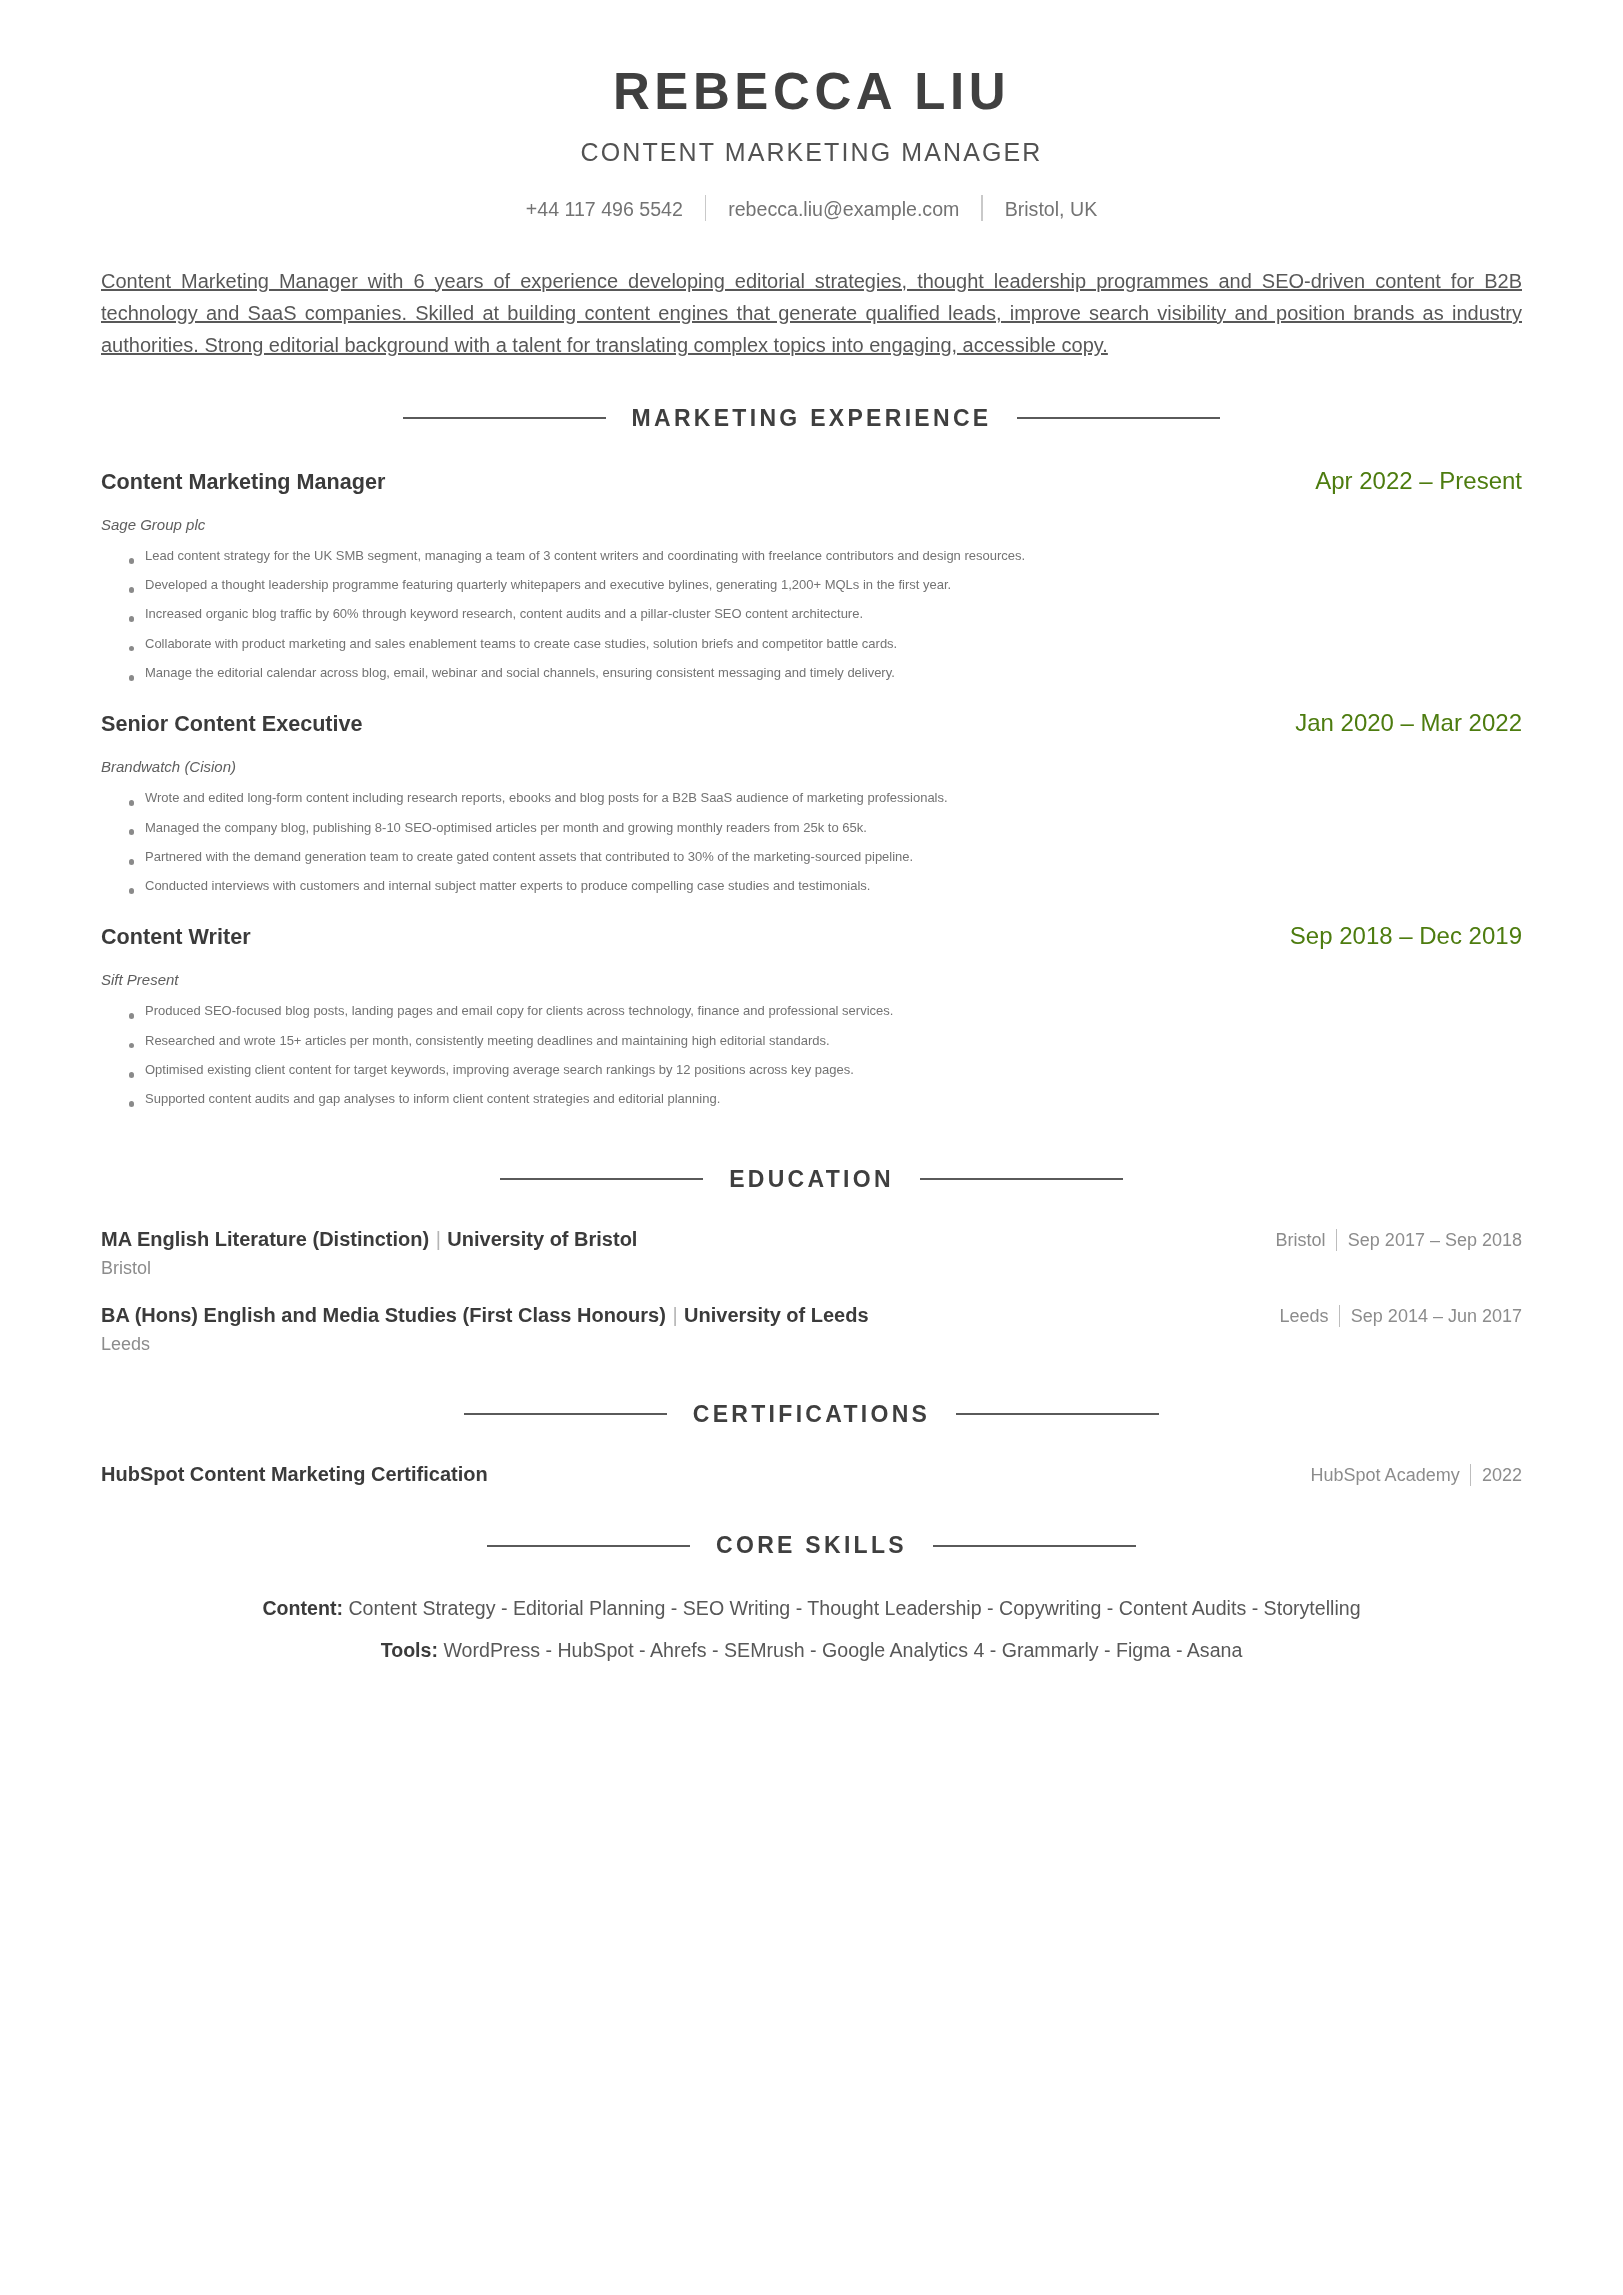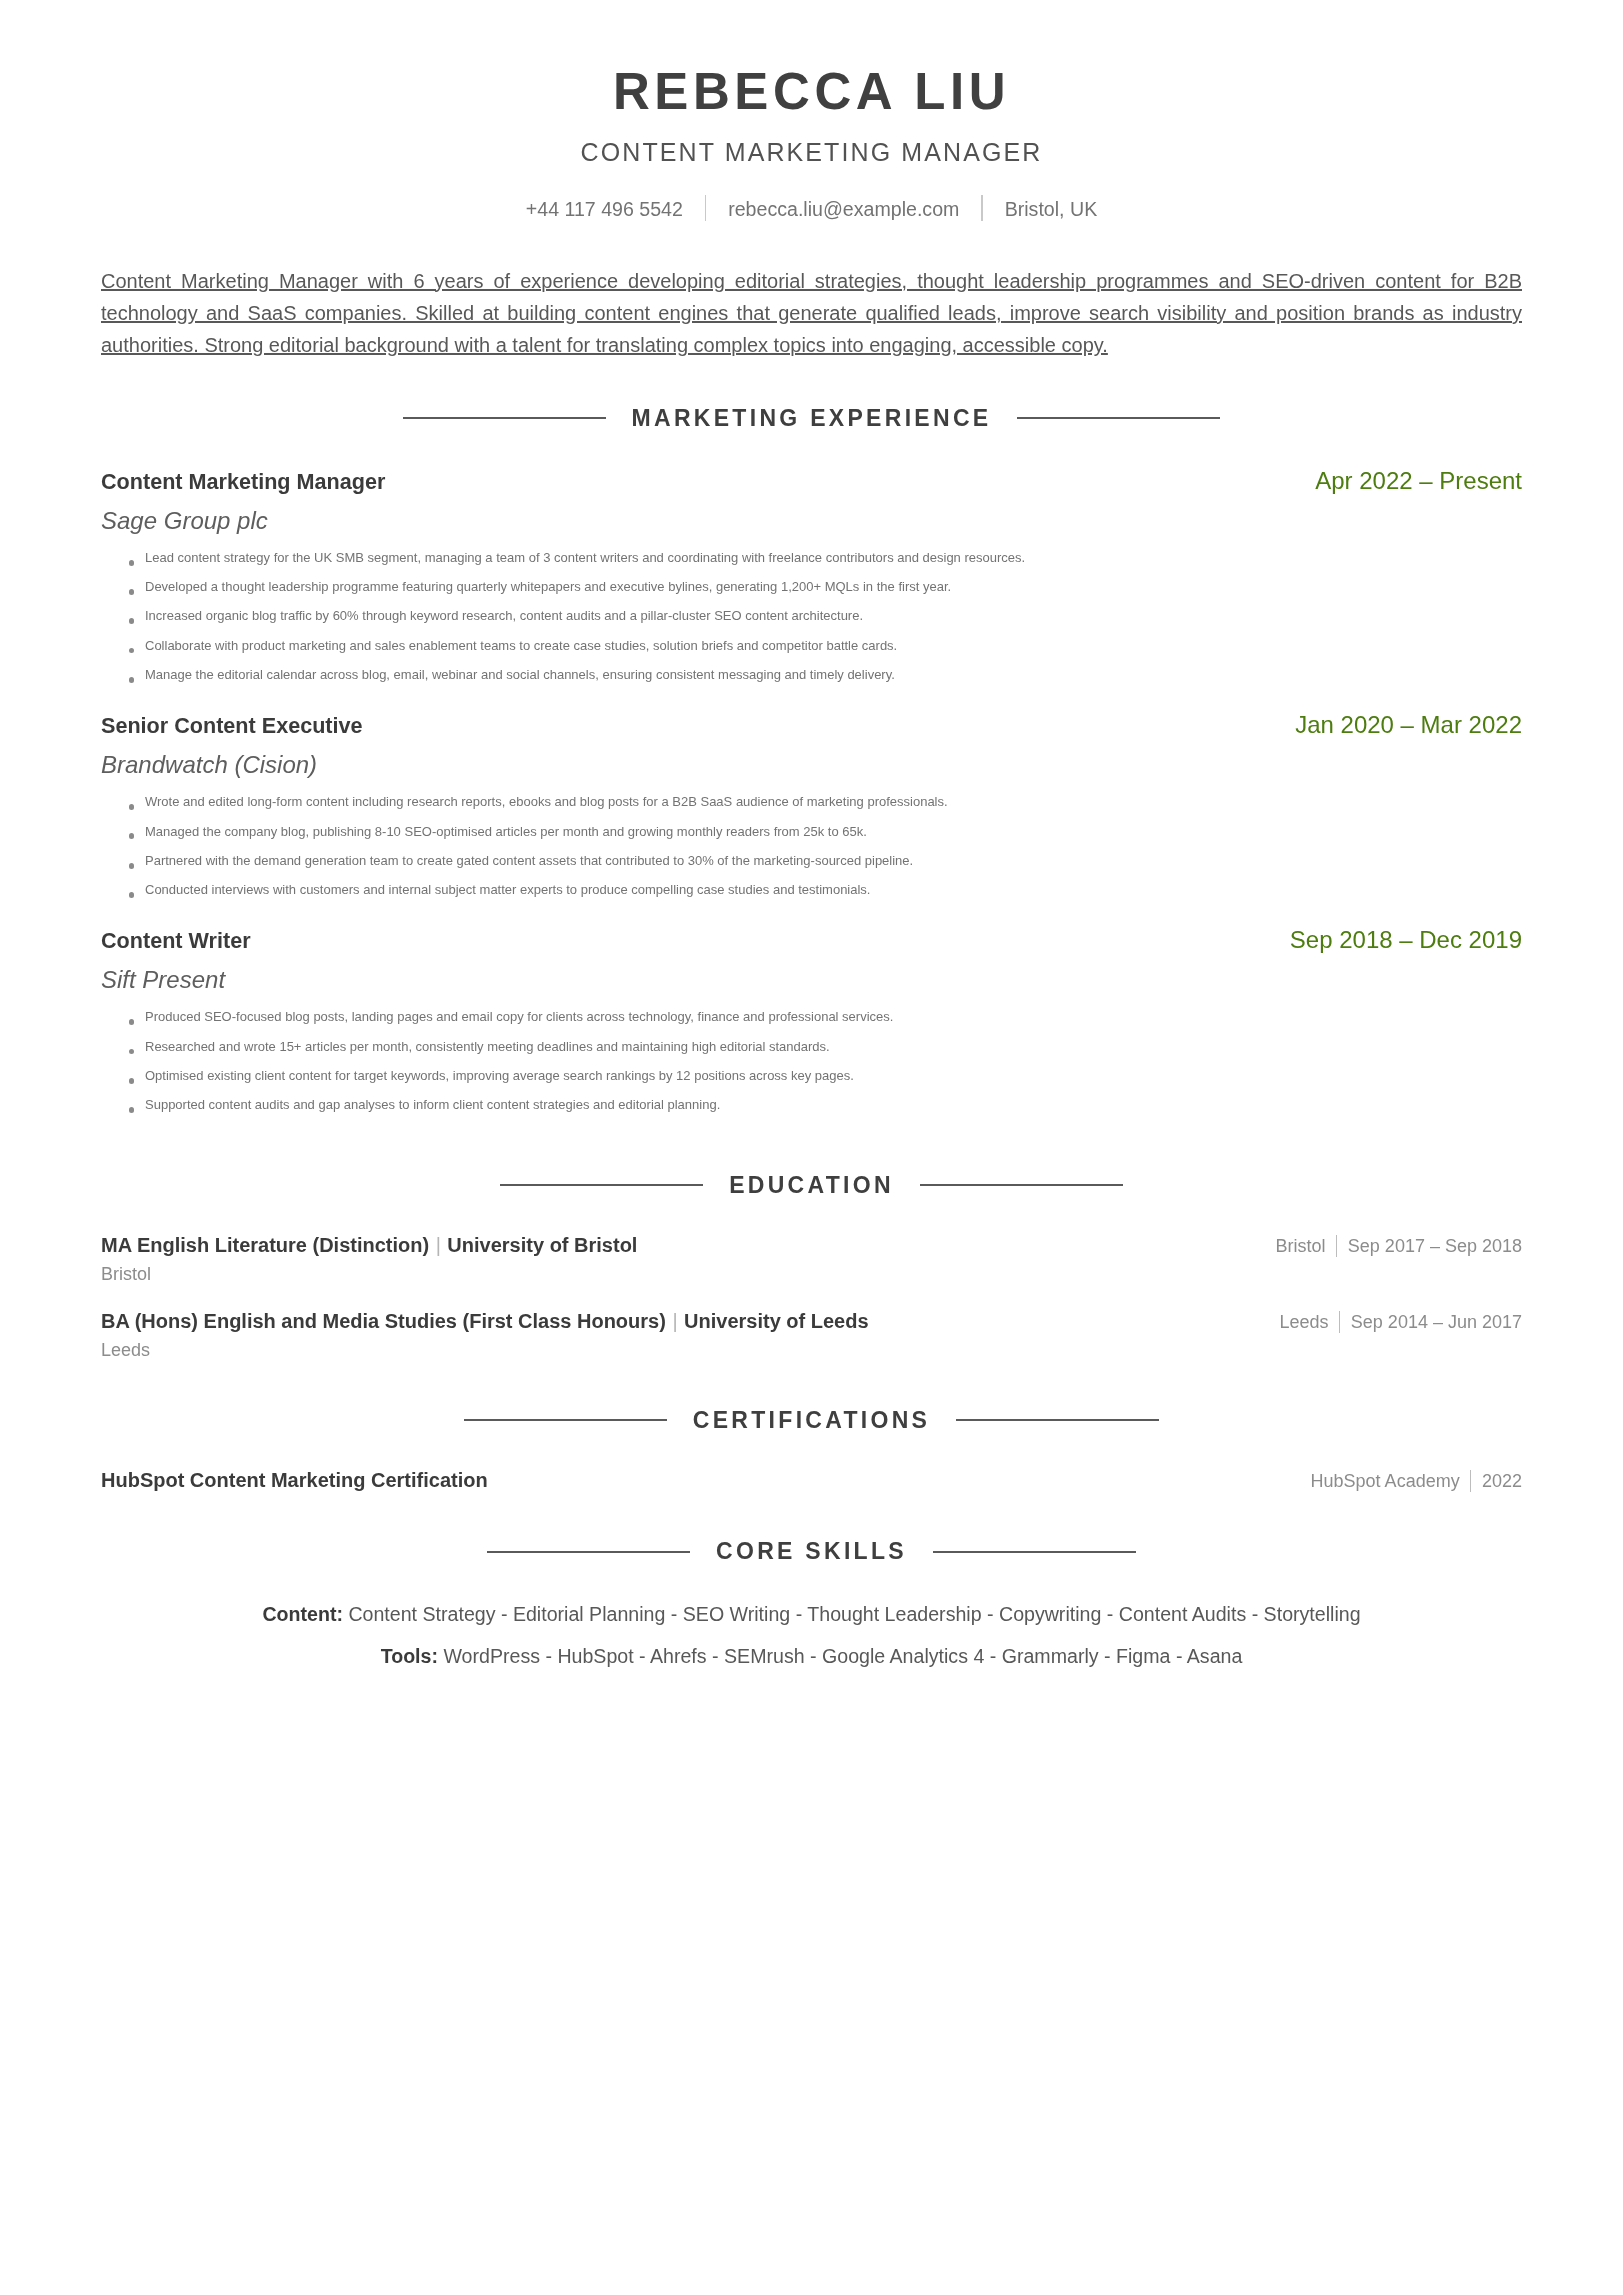--- a/index.html
+++ b/index.html
@@ -48,21 +48,21 @@
   .sec-head .sec-title {
     font-size:23px; font-weight:bold; letter-spacing:3.3px; color:#3f3f3f;
     padding:0 26px; white-space:nowrap;
   }
 
   
   .entry { margin-bottom:26px; }
   .entry-top { display:flex; justify-content:space-between; align-items:baseline; }
   .entry-title { font-size:21.6px; font-weight:bold; color:#3b3b3b; }
   .entry-date { font-size:24px; color:#4d7c0f; white-space:nowrap; padding-left:19.6px; }
-  .entry-sub { font-size:24px; font-style:italic; color:#5e5e5e; margin-top:12px; }
+  .entry-sub { font-size:15px; font-style:italic; color:#5e5e5e; margin-top:21px; }
 
   ul.bullets { list-style:none; margin:13px 0 0 0; padding:0; }
   ul.bullets li {
     position:relative;
     font-size:13px; line-height:1.55; color:#737373;
     padding-left:44px; margin-bottom:9.2px;
   }
   ul.bullets li:before {
     content:""; position:absolute; left:27.5px; top:11.8px;
     width:5.9px; height:5.9px; border-radius:50%; background:#8a8a8a;

